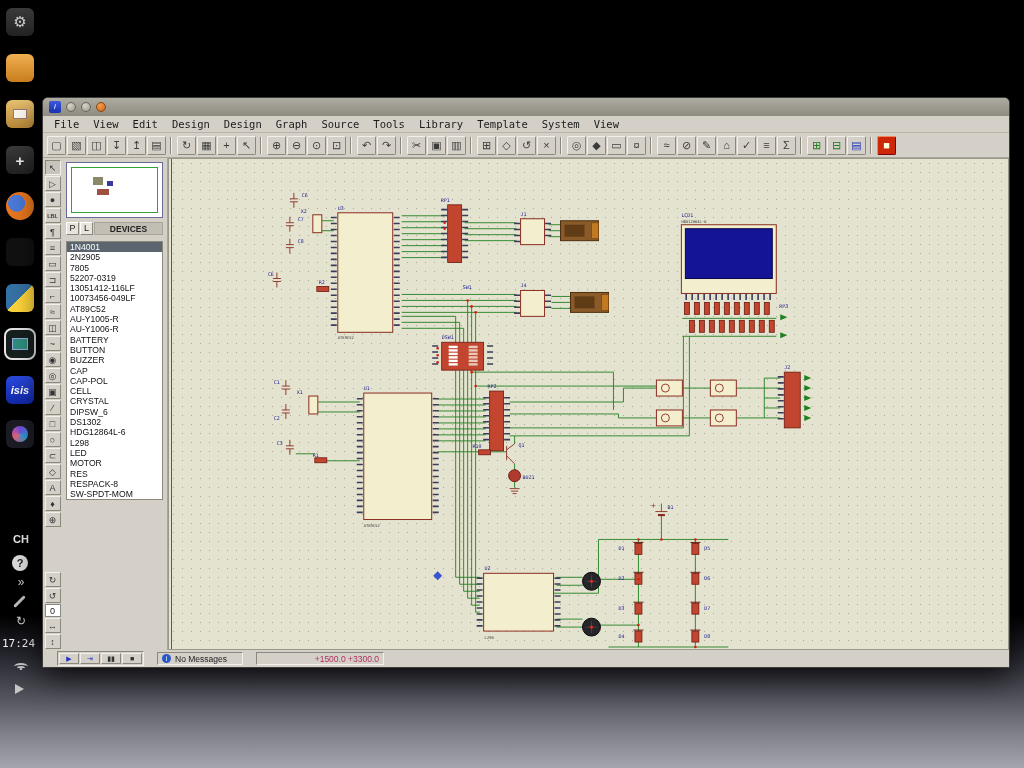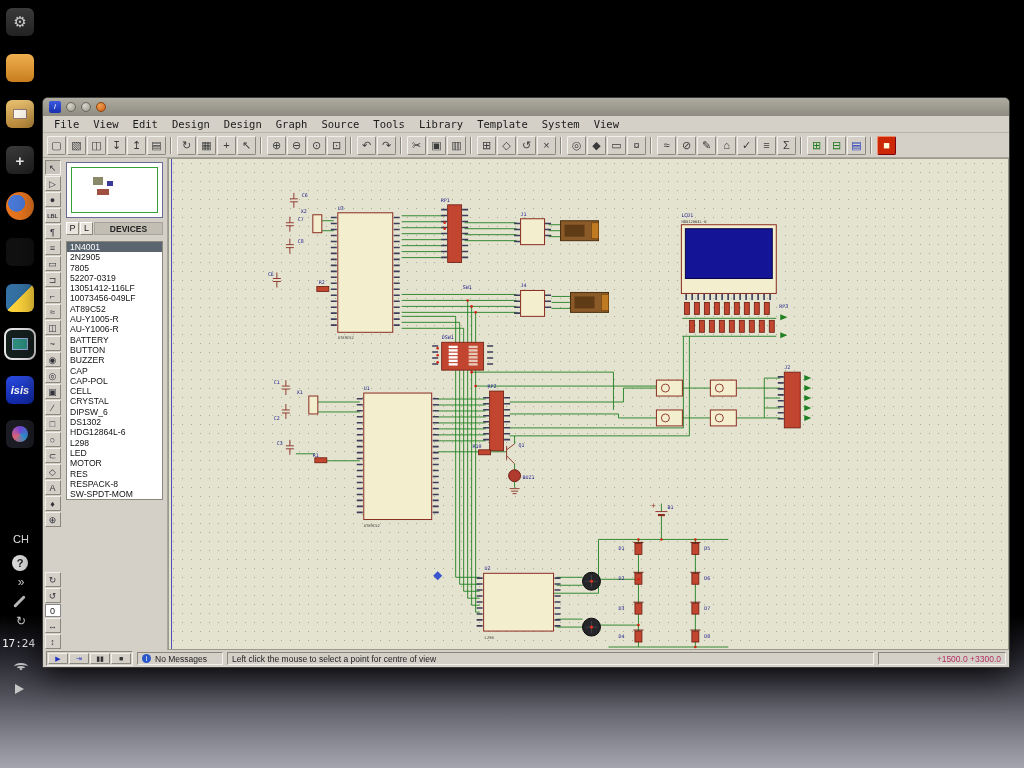--- a/index.html
+++ b/index.html
@@ -15,21 +15,21 @@
   .dk-stack{background:linear-gradient(#e8c070,#b88838);}
   .dk-ff{border-radius:50%;background:radial-gradient(circle at 38% 40%,#4a79d8 0 34%,#e8761f 36% 100%);}
   .dk-win{background:#111;display:grid;grid-template-columns:12px 12px;grid-template-rows:12px 12px;gap:1px;padding:1px;}
   .dk-win span{display:block;}
   .dk-py{background:linear-gradient(135deg,#3572a5 50%,#ffd43b 50%);}
   .dk-vm{background:#15201f;outline:2px solid #e6e6e6;}
   .dk-vm .scr{width:16px;height:12px;background:#2f8f7f;border:1px solid #9ad;}
   .dk-isis{background:linear-gradient(#2a4ae0,#1028a8);color:#fff;font-style:italic;font-weight:bold;font-size:11px;}
   .dk-swirl{background:#1c1c24;}
   .dk-swirl .sw{width:16px;height:16px;border-radius:50%;background:conic-gradient(#7a4ae0,#2a9ad8,#e0647a,#7a4ae0);}
-  .dk-txt{position:absolute;left:0;width:42px;text-align:center;color:#e8e8e8;font-size:11px;font-weight:normal;}
+  .dk-txt{position:absolute;left:0;width:42px;text-align:center;color:#e8e8e8;font-size:11px;font-weight:bold;}
   .dk-help{position:absolute;left:12px;width:16px;height:16px;border-radius:50%;background:#ddd;color:#222;font-size:11px;font-weight:bold;text-align:center;line-height:16px;}
   .dk-small{position:absolute;left:0;width:42px;text-align:center;color:#cfcfcf;font-size:12px;}
   .dk-clock{position:absolute;left:0;width:37px;text-align:center;color:#f2f2f2;font-size:11px;font-family:"DejaVu Sans Mono",monospace;}
   .wifi{position:absolute;left:13px;width:16px;height:10px;}
   .wifi i{position:absolute;left:50%;bottom:0;transform:translateX(-50%);border:2px solid #c8c8c8;border-bottom:none;border-left:none;border-right:none;border-radius:50% 50% 0 0;}
   .wifi .w1{width:14px;height:7px;}
   .wifi .w2{width:8px;height:4px;}
   .wifi .w3{width:3px;height:2px;background:#c8c8c8;border:none;border-radius:50%;}
   .flagico{position:absolute;left:15px;width:0;height:0;border-left:9px solid #c8c8c8;border-top:5px solid transparent;border-bottom:5px solid transparent;}
   .toolico{position:absolute;left:18px;width:3px;height:15px;background:#c0c0c0;transform:rotate(45deg);border-radius:2px;}
@@ -65,21 +65,21 @@
   .devhdr{flex:1;height:13px;background:#c2beb4;border:1px solid #a8a49a;font-size:8.5px;font-weight:bold;color:#222;text-align:center;line-height:12px;}
   .devlist{margin:4px 4px;background:#fff;border:1px solid #8a887c;height:259px;overflow:hidden;}
   .dev{font-size:8.6px;line-height:10.3px;color:#111;padding:0 3px;white-space:nowrap;}
   .dev.sel{background:#5a6570;color:#fff;}
   .panelfill{flex:1;}
   
   .schem{flex:1;position:relative;background:#e4e3cf;background-image:radial-gradient(circle,#a9a98f 0.8px,rgba(0,0,0,0) 0.9px);background-size:9px 9px;overflow:hidden;border:1px solid #9a9a8a;}
   .schem .sheetedge{position:absolute;left:2px;top:0;bottom:0;width:1px;background:#5050b8;}
   .schem svg{position:absolute;left:0;top:0;width:100%;height:100%;}
   
-  .statusbar{height:17px;background:#d4d0c8;display:flex;align-items:center;padding:1px 3px;gap:4px;flex:none;}
+  .statusbar{height:17px;background:#d4d0c8;display:flex;align-items:center;padding:1px 14px;gap:13px;flex:none;}
   .simpanel{display:flex;gap:1px;border:1px solid;border-color:#8a887c #f2f0ea #f2f0ea #8a887c;padding:1px;}
   .simbtn{width:20px;height:11px;font-size:7px;display:flex;align-items:center;justify-content:center;background:#d4d0c8;border:1px solid;border-color:#f2f0ea #8a887c #8a887c #f2f0ea;color:#2030c0;}
   .simbtn.dark{color:#333;}
   .sbox{height:13px;border:1px solid;border-color:#8a887c #f2f0ea #f2f0ea #8a887c;display:flex;align-items:center;font-size:8.5px;color:#222;padding:0 4px;gap:4px;white-space:nowrap;overflow:hidden;}
   .sbox .info{width:9px;height:9px;border-radius:50%;background:#2858c8;color:#fff;font-size:7px;line-height:9px;text-align:center;flex:none;}
   .msg{width:86px;}
   .hint{flex:1;}
   .coords{width:128px;justify-content:flex-end;color:#b03060;font-family:Liberation Sans, sans-serif;font-size:8.5px;}
   
   .wire{stroke:#1f8022;stroke-width:0.9;fill:none;}
@@ -554,21 +554,18 @@
       <div class="simpanel">
         <span class="simbtn">▶</span>
         <span class="simbtn">⇥</span>
         <span class="simbtn dark">▮▮</span>
         <span class="simbtn dark">■</span>
       </div>
       <div class="sbox msg">
         <span class="info">i</span>
         <span>No Messages</span>
       </div>
-      <div class="sbox hint">
-        <span>Left click the mouse to select a point for centre of view</span>
-      </div>
       <div class="sbox coords">
         <span>+1500.0  +3300.0</span>
       </div>
     </div>
   </div>
 </div>
 
 </body></html>

